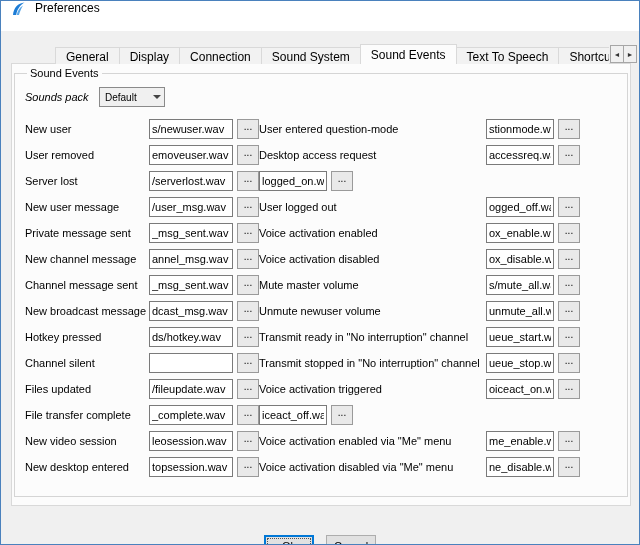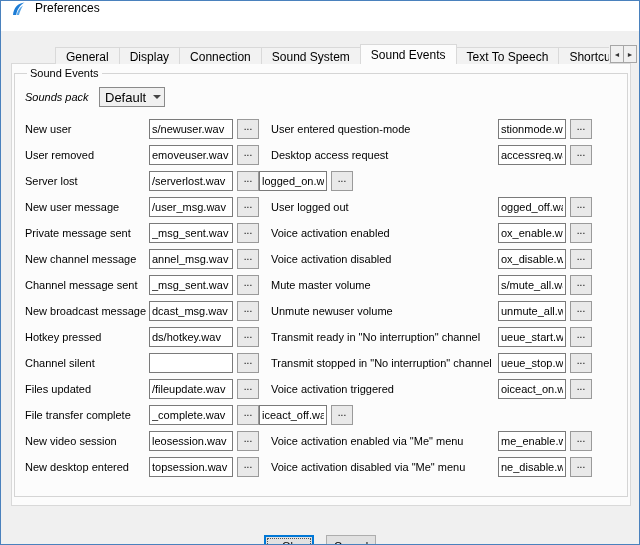--- a/index.html
+++ b/index.html
@@ -26,29 +26,29 @@
 
   
   .pane { position:absolute; top:62px; left:10px; width:620px; height:443px; background:#fcfcfc; border:1px solid #d9d9d9; z-index:1; }
 
   .groupbox { margin:3px 2px 0 2px; height:430px; border:1px solid #d5d5d5; padding:2px 8px 0 10px; }
   .groupbox legend { font-size:11px; padding:0 3px; margin-left:2px; }
 
   .soundspack-row { display:flex; align-items:center; margin:6px 0 9px 0; height:20px; }
   .sp-label { font-size:11px; width:74px;font-style:italic; }
   .combo { width:66px; height:20px; border:1px solid #8a8a8a; background:#f0f0f0; display:flex; align-items:center; cursor:default; }
-  .combo-text { flex:1; padding-left:5px; font-size:13px; }
+  .combo-text { flex:1; padding-left:5px; font-size:10px; }
   .combo-arrow { width:14px; display:flex; justify-content:center; }
   .combo-arrow::after { content:""; width:0; height:0; border:4px solid transparent; border-top-color:#444; margin-top:4px; }
 
   .rows { }
   .row { display:flex; align-items:center; height:26px; }
   .lbl { font-size:11px; white-space:nowrap; overflow:hidden; }
   .l-lbl { width:124px; flex:0 0 124px; }
-  .r-lbl { width:227px; flex:0 0 227px; margin-left:12px; }
+  .r-lbl { width:227px; flex:0 0 227px; }
   .field { height:20px; border:1px solid #7a7a7a; background:#fff; font-family:"Liberation Sans", sans-serif; font-size:11px; padding:0 2px; }
   .l-field { width:84px; flex:0 0 84px; }
   .r-field { width:68px; flex:0 0 68px; }
   .browse { width:22px; height:20px; flex:0 0 22px; margin-left:4px; background:#e9e9e9; border:1px solid #9a9a9a; font-size:10px; line-height:1; font-family:"Liberation Sans", sans-serif; padding:0 0 4px 0; }
 
   
   .button-row { position:absolute; left:0; right:0; top:512px; display:flex; justify-content:center; gap:12px; }
   .btn { width:50px; height:22px; background:#e1e1e1; border:1px solid #adadad; font-family:"Liberation Sans", sans-serif; font-size:11px;margin-top:22px; }
   .btn.ok { border-color:#0078d7; box-shadow: inset 0 0 0 1px #0078d7; outline:1px dotted #555; outline-offset:-4px; }
 </style>

